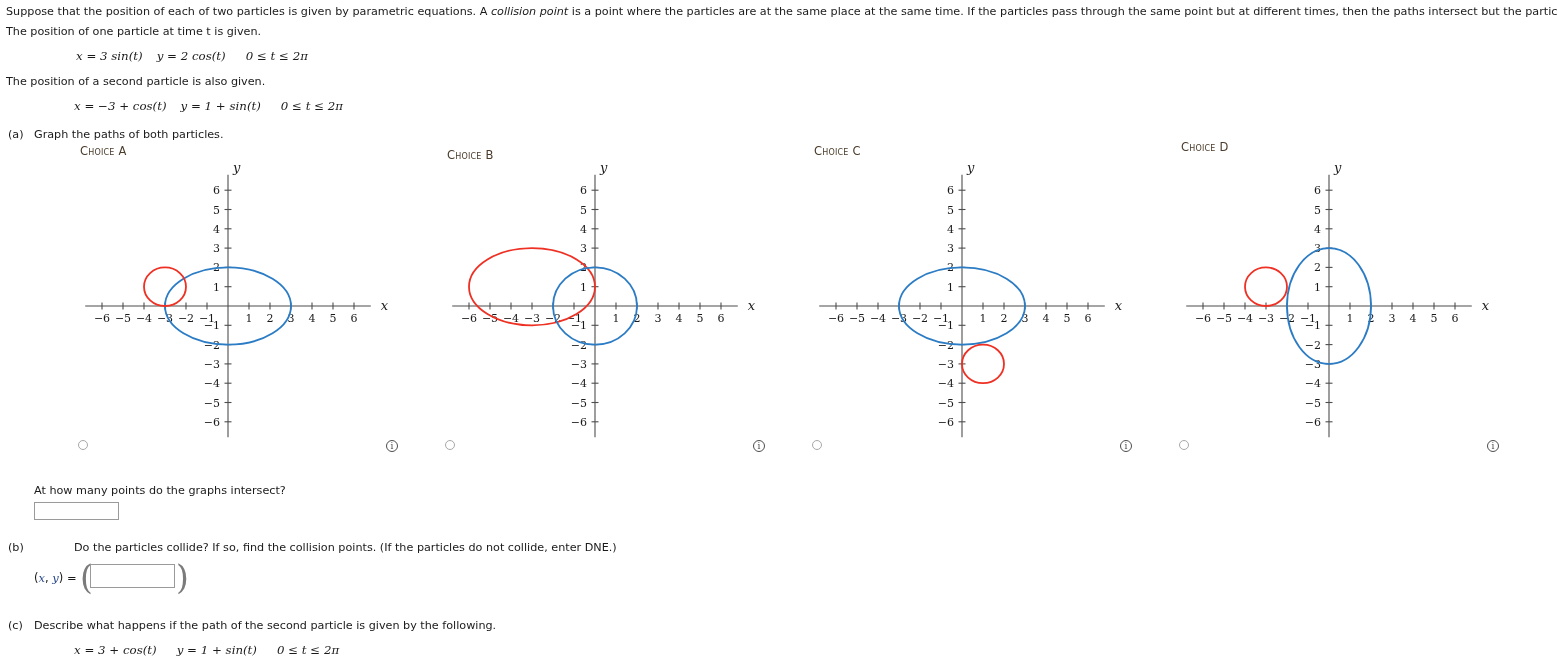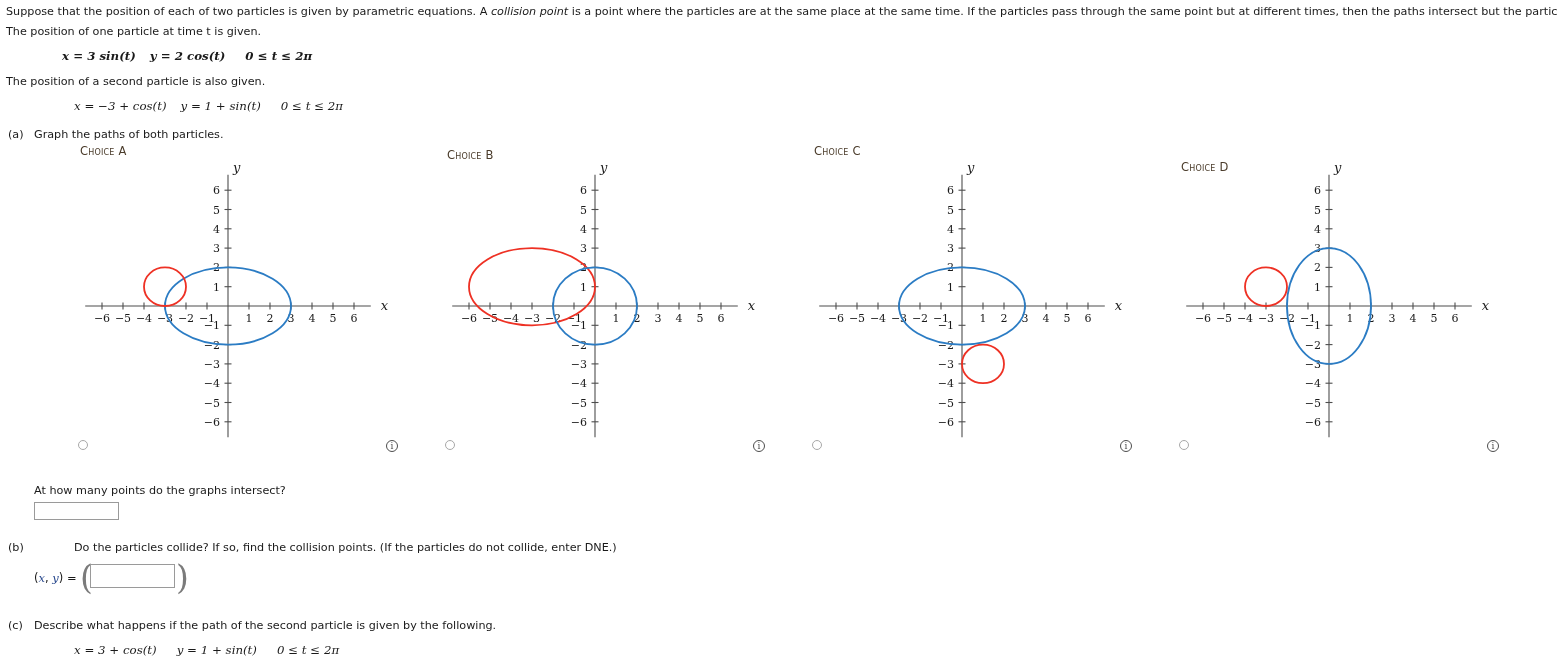--- a/index.html
+++ b/index.html
@@ -110,21 +110,21 @@
 <body>
 
 <div class="intro">
   <span>Suppose that the position of each of two particles is given by parametric equations. A </span><span class="it">collision point</span><span> is a point where the particles are at the same place at the same time. If the particles pass through the same point but at different times, then the paths intersect but the particles don't collide.</span>
 </div>
 
 <div class="para" style="top:25px;">
   <span>The position of one particle at time t is given.</span>
 </div>
 
-<div class="eq" style="left:62px; top:49px;font-weight:bold;">
+<div class="eq" style="left:76px; top:49px;">
   <span class="vr">x = 3 sin(t)</span><span class="sp"></span><span class="vr">y = 2 cos(t)</span><span class="sp2"></span><span class="vr">0 ≤ t ≤ 2π</span>
 </div>
 
 <div class="para" style="top:75px;">
   <span>The position of a second particle is also given.</span>
 </div>
 
 <div class="eq" style="left:74px; top:99px;">
   <span class="vr">x = −3 + cos(t)</span><span class="sp"></span><span class="vr">y = 1 + sin(t)</span><span class="sp2"></span><span class="vr">0 ≤ t ≤ 2π</span>
 </div>
@@ -311,21 +311,21 @@
       <text x="154" y="270.8" text-anchor="end" class="axis-num">−6</text>
       <text x="314.79999999999995" y="155" class="axis-var">x</text>
       <text x="167" y="16.75999999999999" class="axis-var">y</text>
       <ellipse cx="162" cy="151" rx="63" ry="38.6" fill="none" stroke="#2b7cc4" stroke-width="1.8"></ellipse>
       <ellipse cx="183" cy="208.9" rx="21" ry="19.3" fill="none" stroke="#ee3124" stroke-width="1.8"></ellipse>
     </svg>
   </div>
 <div class="radio" style="left:812px; top:440px;"></div>
 <div class="info" style="left:1120px; top:440px;"><span>i</span></div>
 
-<div class="choice-label" style="left:1181px; top:160px;">Choice D</div>
+<div class="choice-label" style="left:1181px; top:140px;">Choice D</div>
 <div class="graph" id="g3" style="left:1167px; top:155px;">
     <svg width="330" height="300">
       <line x1="19.200000000000017" y1="151" x2="304.79999999999995" y2="151" stroke="#4d4d4d" stroke-width="1.1"></line>
       <line x1="162" y1="19.75999999999999" x2="162" y2="282.24" stroke="#4d4d4d" stroke-width="1.1"></line>
       <line x1="36" y1="147.5" x2="36" y2="154.5" stroke="#4d4d4d" stroke-width="1.1"></line>
       <text x="36" y="167" text-anchor="middle" class="axis-num">−6</text>
       <line x1="57" y1="147.5" x2="57" y2="154.5" stroke="#4d4d4d" stroke-width="1.1"></line>
       <text x="57" y="167" text-anchor="middle" class="axis-num">−5</text>
       <line x1="78" y1="147.5" x2="78" y2="154.5" stroke="#4d4d4d" stroke-width="1.1"></line>
       <text x="78" y="167" text-anchor="middle" class="axis-num">−4</text>

